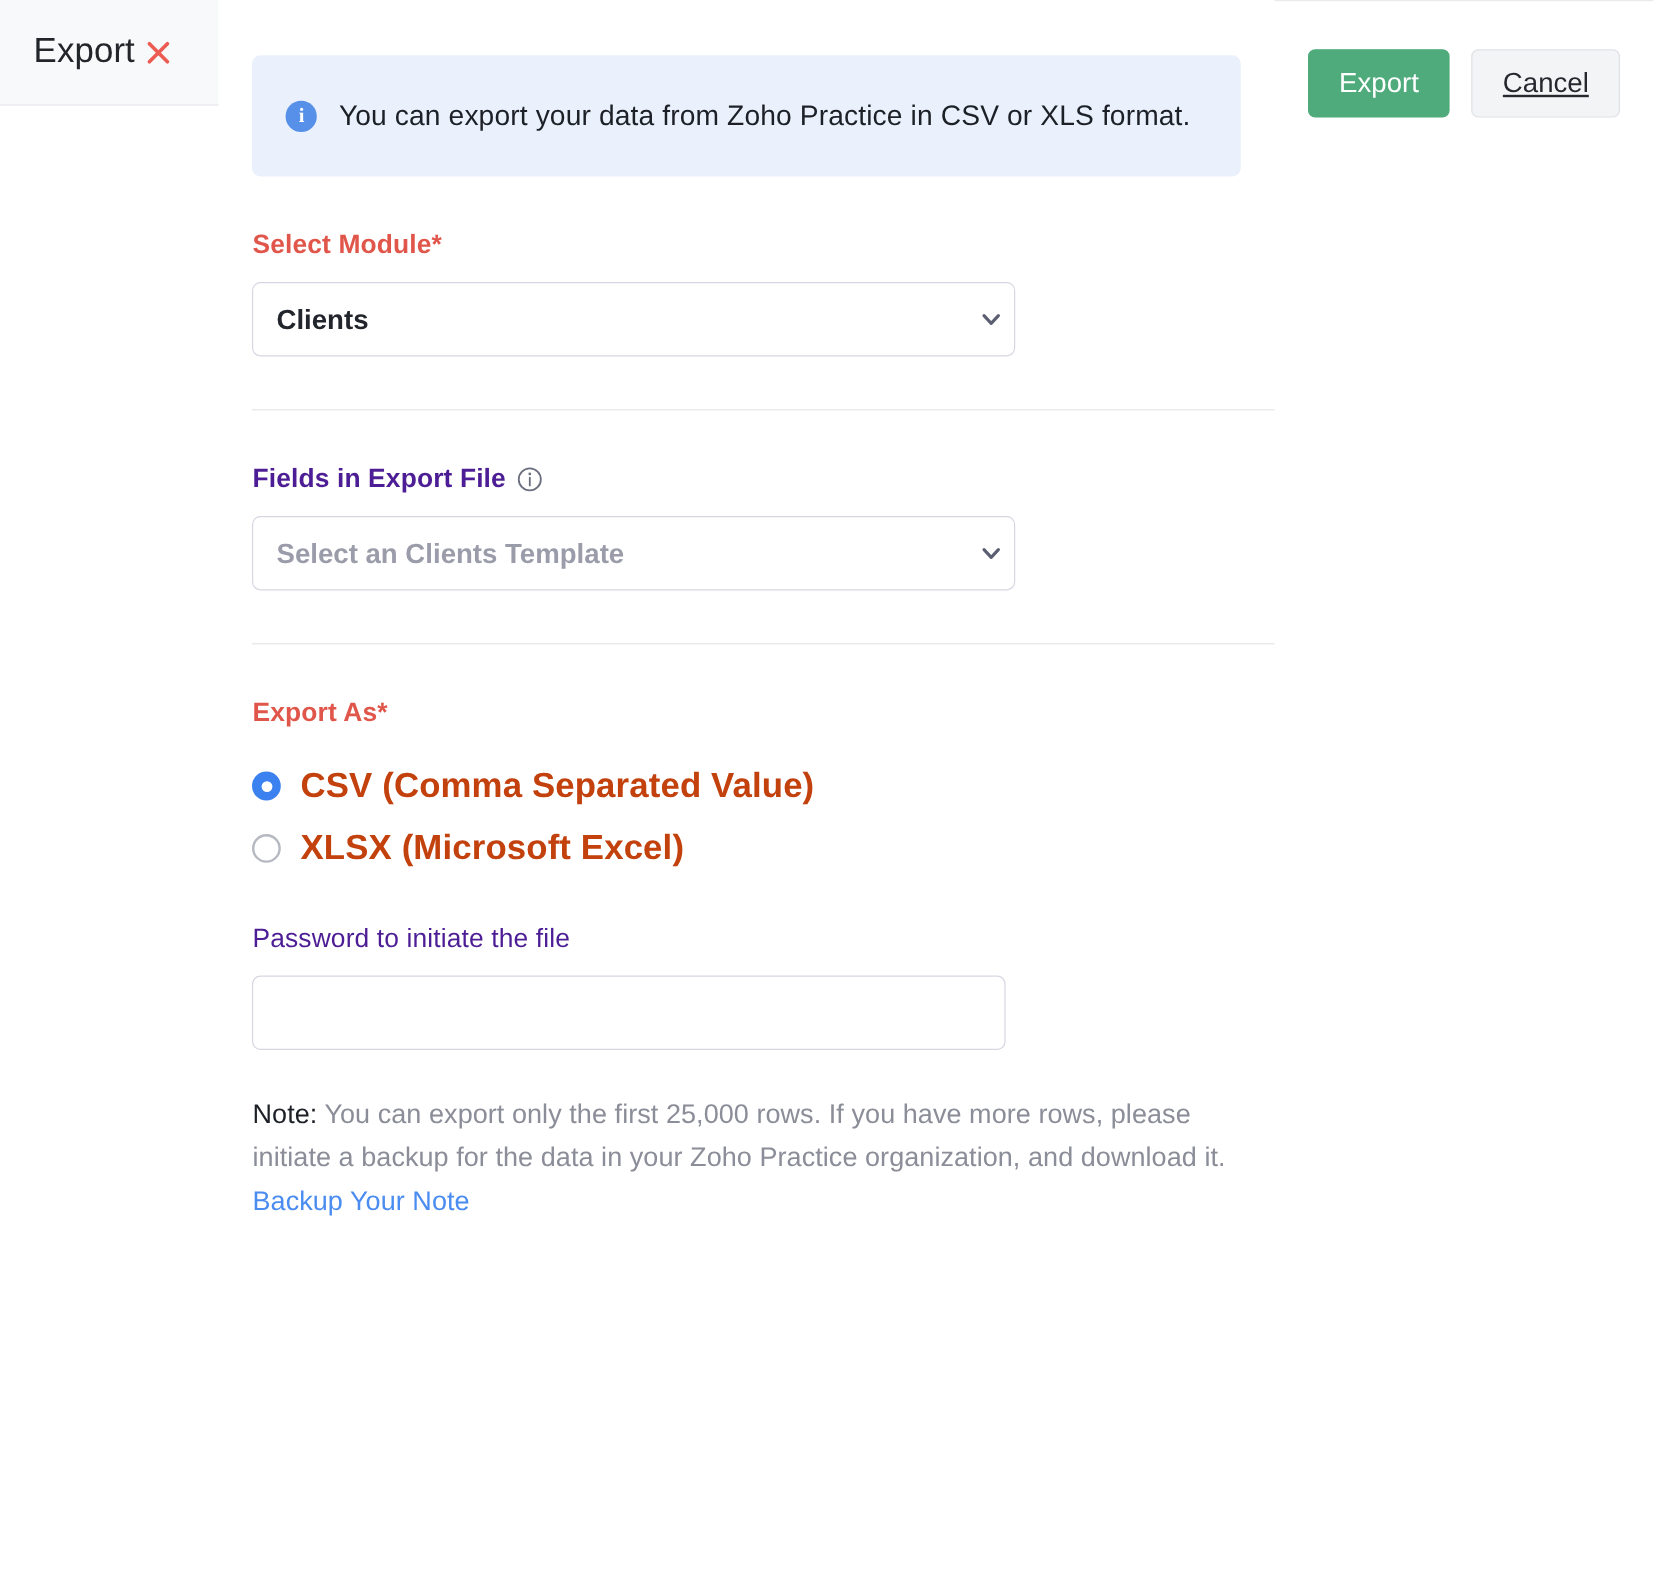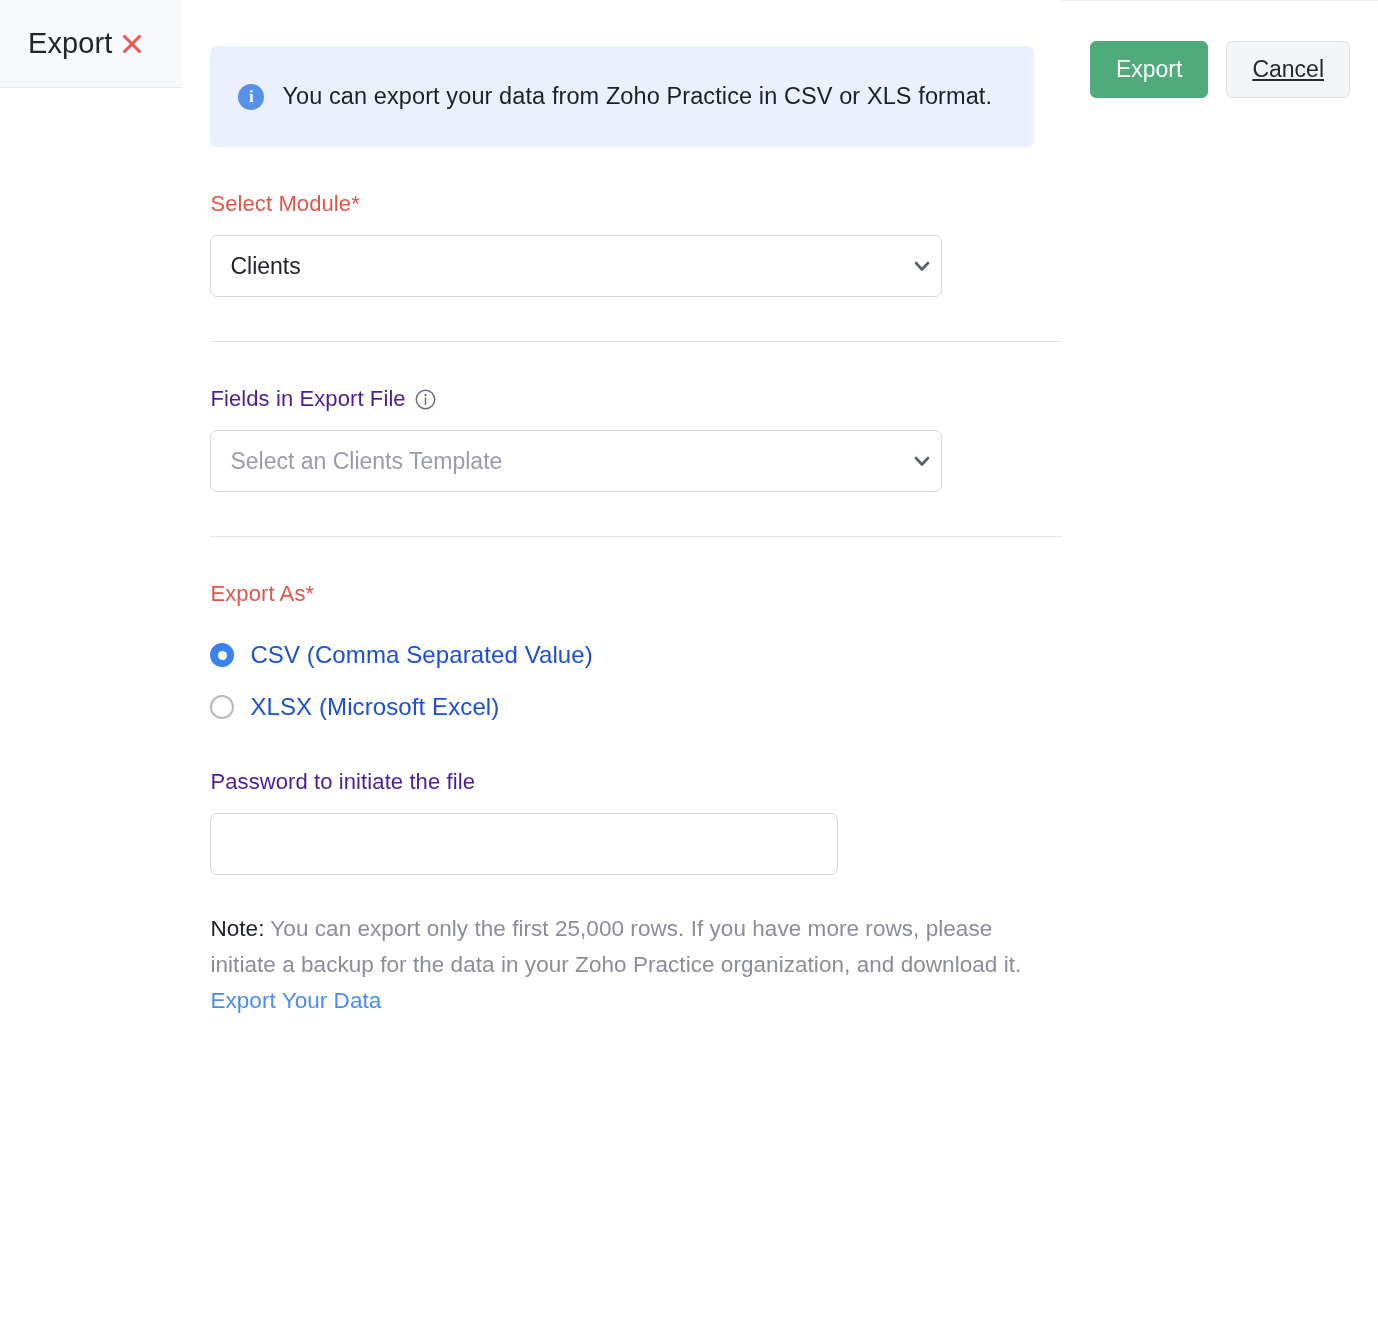--- a/index.html
+++ b/index.html
@@ -85,41 +85,41 @@
     line-height: 1;
     padding-bottom: 1px;
   }
   .info-text {
     font-size: 23.5px;
     color: #1d2026;
     letter-spacing: .1px;
   }
 
   
-  .field-group { margin-top: 44px; }
+  .field-group { margin-top: 44px; font-weight: bold; }
 
   .field-label {
     font-size: 22px;
     color: #4c1d95;
     display: flex;
     align-items: center;
     gap: 9px;
     margin-bottom: 18px;
     letter-spacing: .1px;
   }
   .field-label.required { color: #e0564a; }
 
   .tooltip-icon {
     width: 21px;
     height: 21px;
     display: inline-flex;
   }
 
   .select-box {
-    width: 732px;
+    width: 636px;
     height: 62px;
     border: 1.5px solid #d6d7e2;
     border-radius: 7px;
     background: #ffffff;
     display: flex;
     align-items: center;
     justify-content: space-between;
     padding: 0 8px 0 19px;
     cursor: pointer;
   }
@@ -162,22 +162,22 @@
     background: #3b82f0;
   }
   .radio-row.selected .radio-outer::after {
     content: "";
     width: 9px;
     height: 9px;
     border-radius: 50%;
     background: #ffffff;
   }
   .radio-label {
-    font-size: 24px;
-    color: #1d4ed8;
+    font-size: 29px;
+    color: #c2410c;
     letter-spacing: .1px;
   }
 
   
   .password-group { margin-top: 36px; }
   .text-input {
     width: 628px;
     height: 62px;
     border: 1.5px solid #d6d7e2;
     border-radius: 7px;
@@ -320,21 +320,21 @@
     </div>
 
     <div class="password-group">
       <div class="field-label">Password to initiate the file</div>
       <input class="text-input" type="text" placeholder="" style="">
     </div>
 
     <div class="note">
       <span class="note-label">Note:</span>
       <span>You can export only the first 25,000 rows. If you have more rows, please initiate a backup for the data in your Zoho Practice organization, and download it.</span>
-      <a class="note-link">Export Your Data</a>
+      <a class="note-link">Backup Your Note</a>
     </div>
 
   </div>
 
   <div class="dialog-footer">
     <button class="btn btn-primary">Export</button>
     <button class="btn btn-secondary">Cancel</button>
   </div>
 
 </div>

